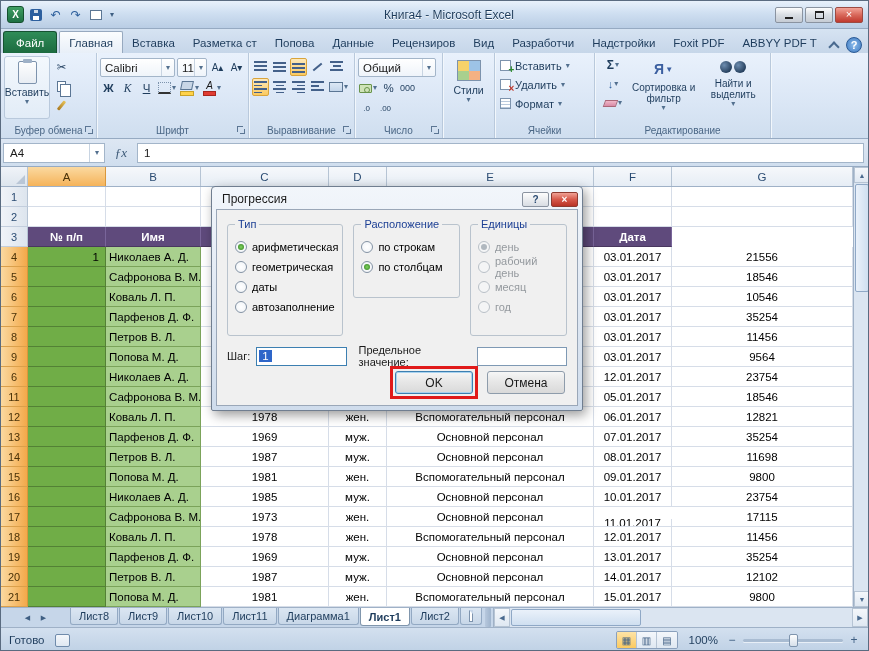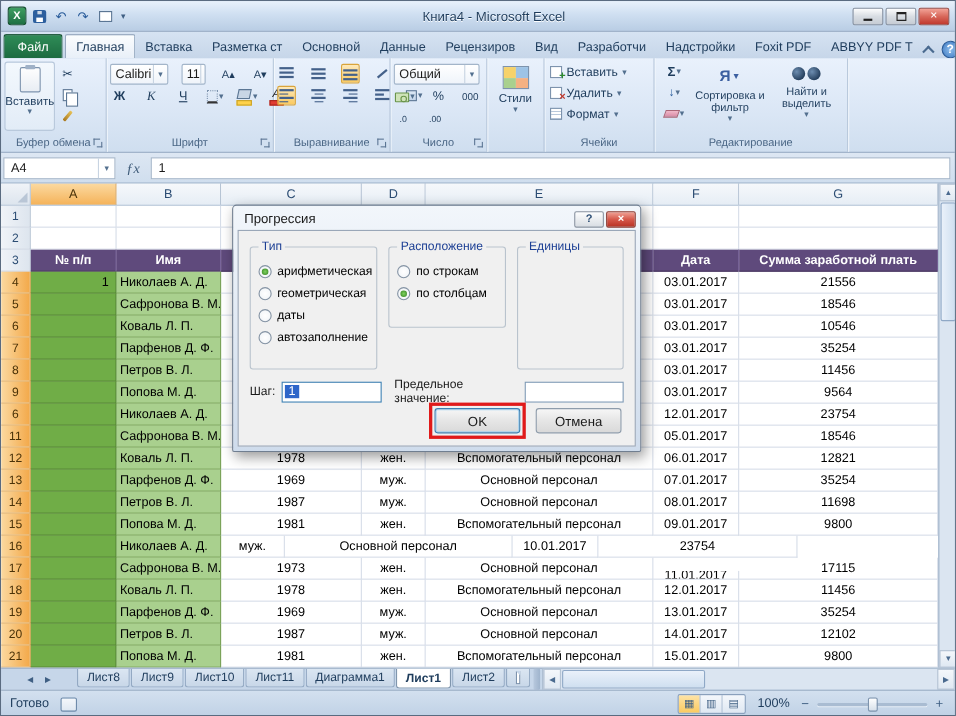--- a/index.html
+++ b/index.html
@@ -39,21 +39,21 @@
   .chev::after{content:"";position:absolute;left:1px;top:1px;width:6px;height:6px;border-left:2px solid #4a6a8f;border-top:2px solid #4a6a8f;transform:rotate(45deg);}
   .help{width:16px;height:16px;border-radius:50%;background:radial-gradient(#8ebdec,#3c78c0);color:#fff;font-weight:bold;font-size:11px;display:flex;align-items:center;justify-content:center;border:1px solid #2a5a96;}
 
   
   .ribbon{position:absolute;left:0;top:52px;width:100%;height:86px;background:linear-gradient(#e9f1fc,#dae6f5 60%,#cfdeef);border-bottom:1px solid #96aac2;display:flex;}
   .rgroup{position:relative;height:100%;border-right:1px solid #b9c9dc;box-shadow:1px 0 0 #f2f7fc;padding:3px 3px 15px;}
   .rgroup-label{position:absolute;left:0;right:0;bottom:1px;height:13px;text-align:center;font-size:10px;color:#4a6685;display:flex;align-items:center;justify-content:center;white-space:nowrap;}
   .launcher{position:absolute;right:2px;bottom:2px;width:9px;height:9px;}
   .launcher::before{content:"";position:absolute;left:0;top:0;width:5px;height:5px;border-left:1px solid #5c7694;border-top:1px solid #5c7694;}
   .launcher::after{content:"";position:absolute;right:1px;bottom:1px;width:4px;height:4px;border-right:1px solid #5c7694;border-bottom:1px solid #5c7694;}
-  .rrow{display:flex;align-items:center;gap:12px;margin-top:2px;}
+  .rrow{display:flex;align-items:center;gap:2px;margin-top:2px;}
   .combo{background:linear-gradient(#fff,#eff4fa);border:1px solid #a3b5c9;border-radius:2px;height:19px;display:flex;align-items:center;font-size:11.5px;padding-left:4px;overflow:hidden;white-space:nowrap;}
   .combo .dd{margin-left:auto;min-width:13px;color:#53708f;font-size:8px;text-align:center;border-left:1px solid #c8d4e2;height:100%;display:flex;align-items:center;justify-content:center;}
   .mb{height:18px;min-width:17px;display:flex;align-items:center;justify-content:center;font-size:11.5px;color:#1e3c5c;border-radius:2px;border:1px solid transparent;gap:1px;}
   .mb.on{background:linear-gradient(#fde9bb,#fbca60);border-color:#d9a43b;}
   .dd-sm{font-size:8px;color:#53708f;line-height:1;}
   
   .g-clip{width:96px;}
   .g-clip-inner{display:flex;gap:3px;}
   .paste-big{display:flex;flex-direction:column;align-items:center;width:46px;height:63px;border:1px solid #b9c9dc;border-radius:3px;padding-top:4px;background:linear-gradient(#f3f8fd,#e2ecf7);}
   .pb-label{font-size:10.5px;color:#1e3c5c;margin-top:2px;}
@@ -247,21 +247,21 @@
       <span class="wbtn close">×</span>
     </div>
   </div>
 
   <div class="tabstrip">
     <div class="rtabs" id="ribbon-tabs">
         <div class="rtab file">Файл</div>
         <div class="rtab active">Главная</div>
         <div class="rtab">Вставка</div>
         <div class="rtab">Разметка ст</div>
-        <div class="rtab">Основной</div>
+        <div class="rtab">Попова</div>
         <div class="rtab">Данные</div>
         <div class="rtab">Рецензиров</div>
         <div class="rtab">Вид</div>
         <div class="rtab">Разработчи</div>
         <div class="rtab">Надстройки</div>
         <div class="rtab">Foxit PDF</div>
         <div class="rtab">ABBYY PDF T</div>
       </div>
     <div class="ribbon-right">
       <span class="chev"></span>
@@ -549,21 +549,20 @@
         <div class="cell c6" style="width: 181px;"></div>
       </div>
       <div class="grow">
         <div class="rowhdr">3</div>
         <div class="cell c0 hdr" style="width: 78px;">№ п/п</div>
         <div class="cell c1 hdr" style="width: 95px;">Имя</div>
         <div class="cell c2 hdr" style="width: 128px;"></div>
         <div class="cell c3 hdr" style="width: 58px;"></div>
         <div class="cell c4 hdr" style="width: 207px;"></div>
         <div class="cell c5 hdr" style="width: 78px;">Дата</div>
-        <div class="cell c6 hdr" style="width: 181px;">Сумма заработной плать</div>
       </div>
       <div class="grow">
         <div class="rowhdr sel">4</div>
         <div class="cell c0 fill-a" style="width: 78px;">1</div>
         <div class="cell c1 fill-b" style="width: 95px;">Николаев А. Д.</div>
         <div class="cell c2" style="width: 128px;"></div>
         <div class="cell c3" style="width: 58px;"></div>
         <div class="cell c4" style="width: 207px;"></div>
         <div class="cell c5" style="width: 78px;">03.01.2017</div>
         <div class="cell c6" style="width: 181px;">21556</div>
@@ -675,20 +674,21 @@
         <div class="cell c2" style="width: 128px;">1981</div>
         <div class="cell c3" style="width: 58px;">жен.</div>
         <div class="cell c4" style="width: 207px;">Вспомогательный персонал</div>
         <div class="cell c5" style="width: 78px;">09.01.2017</div>
         <div class="cell c6" style="width: 181px;">9800</div>
       </div>
       <div class="grow">
         <div class="rowhdr sel">16</div>
         <div class="cell c0 fill-a" style="width: 78px;"></div>
         <div class="cell c1 fill-b" style="width: 95px;">Николаев А. Д.</div>
+        <div class="cell c2" style="width: 128px;">1985</div>
         <div class="cell c3" style="width: 58px;">муж.</div>
         <div class="cell c4" style="width: 207px;">Основной персонал</div>
         <div class="cell c5" style="width: 78px;">10.01.2017</div>
         <div class="cell c6" style="width: 181px;">23754</div>
       </div>
       <div class="grow">
         <div class="rowhdr sel">17</div>
         <div class="cell c0 fill-a" style="width: 78px;"></div>
         <div class="cell c1 fill-b" style="width: 95px;">Сафронова В. М.</div>
         <div class="cell c2" style="width: 128px;">1973</div>
@@ -832,20 +832,38 @@
                 <span class="radio-label">по строкам</span>
               </div>
               <div class="radio-row">
                 <span class="radio on"></span>
                 <span class="radio-label">по столбцам</span>
               </div>
             </div>
         </div>
         <div class="grp grp-units">
           <span class="grp-cap">Единицы</span>
+          <div id="grp-units">
+              <div class="radio-row disabled">
+                <span class="radio on"></span>
+                <span class="radio-label">день</span>
+              </div>
+              <div class="radio-row disabled">
+                <span class="radio"></span>
+                <span class="radio-label">рабочий день</span>
+              </div>
+              <div class="radio-row disabled">
+                <span class="radio"></span>
+                <span class="radio-label">месяц</span>
+              </div>
+              <div class="radio-row disabled">
+                <span class="radio"></span>
+                <span class="radio-label">год</span>
+              </div>
+            </div>
         </div>
       </div>
       <div class="inputs-row">
         <span class="step-label">Шаг:</span>
         <span class="inp step">
             <span class="selval">1</span>
           </span>
         <span class="limit-label">Предельное значение:</span>
         <span class="inp limit">
             <span></span>

